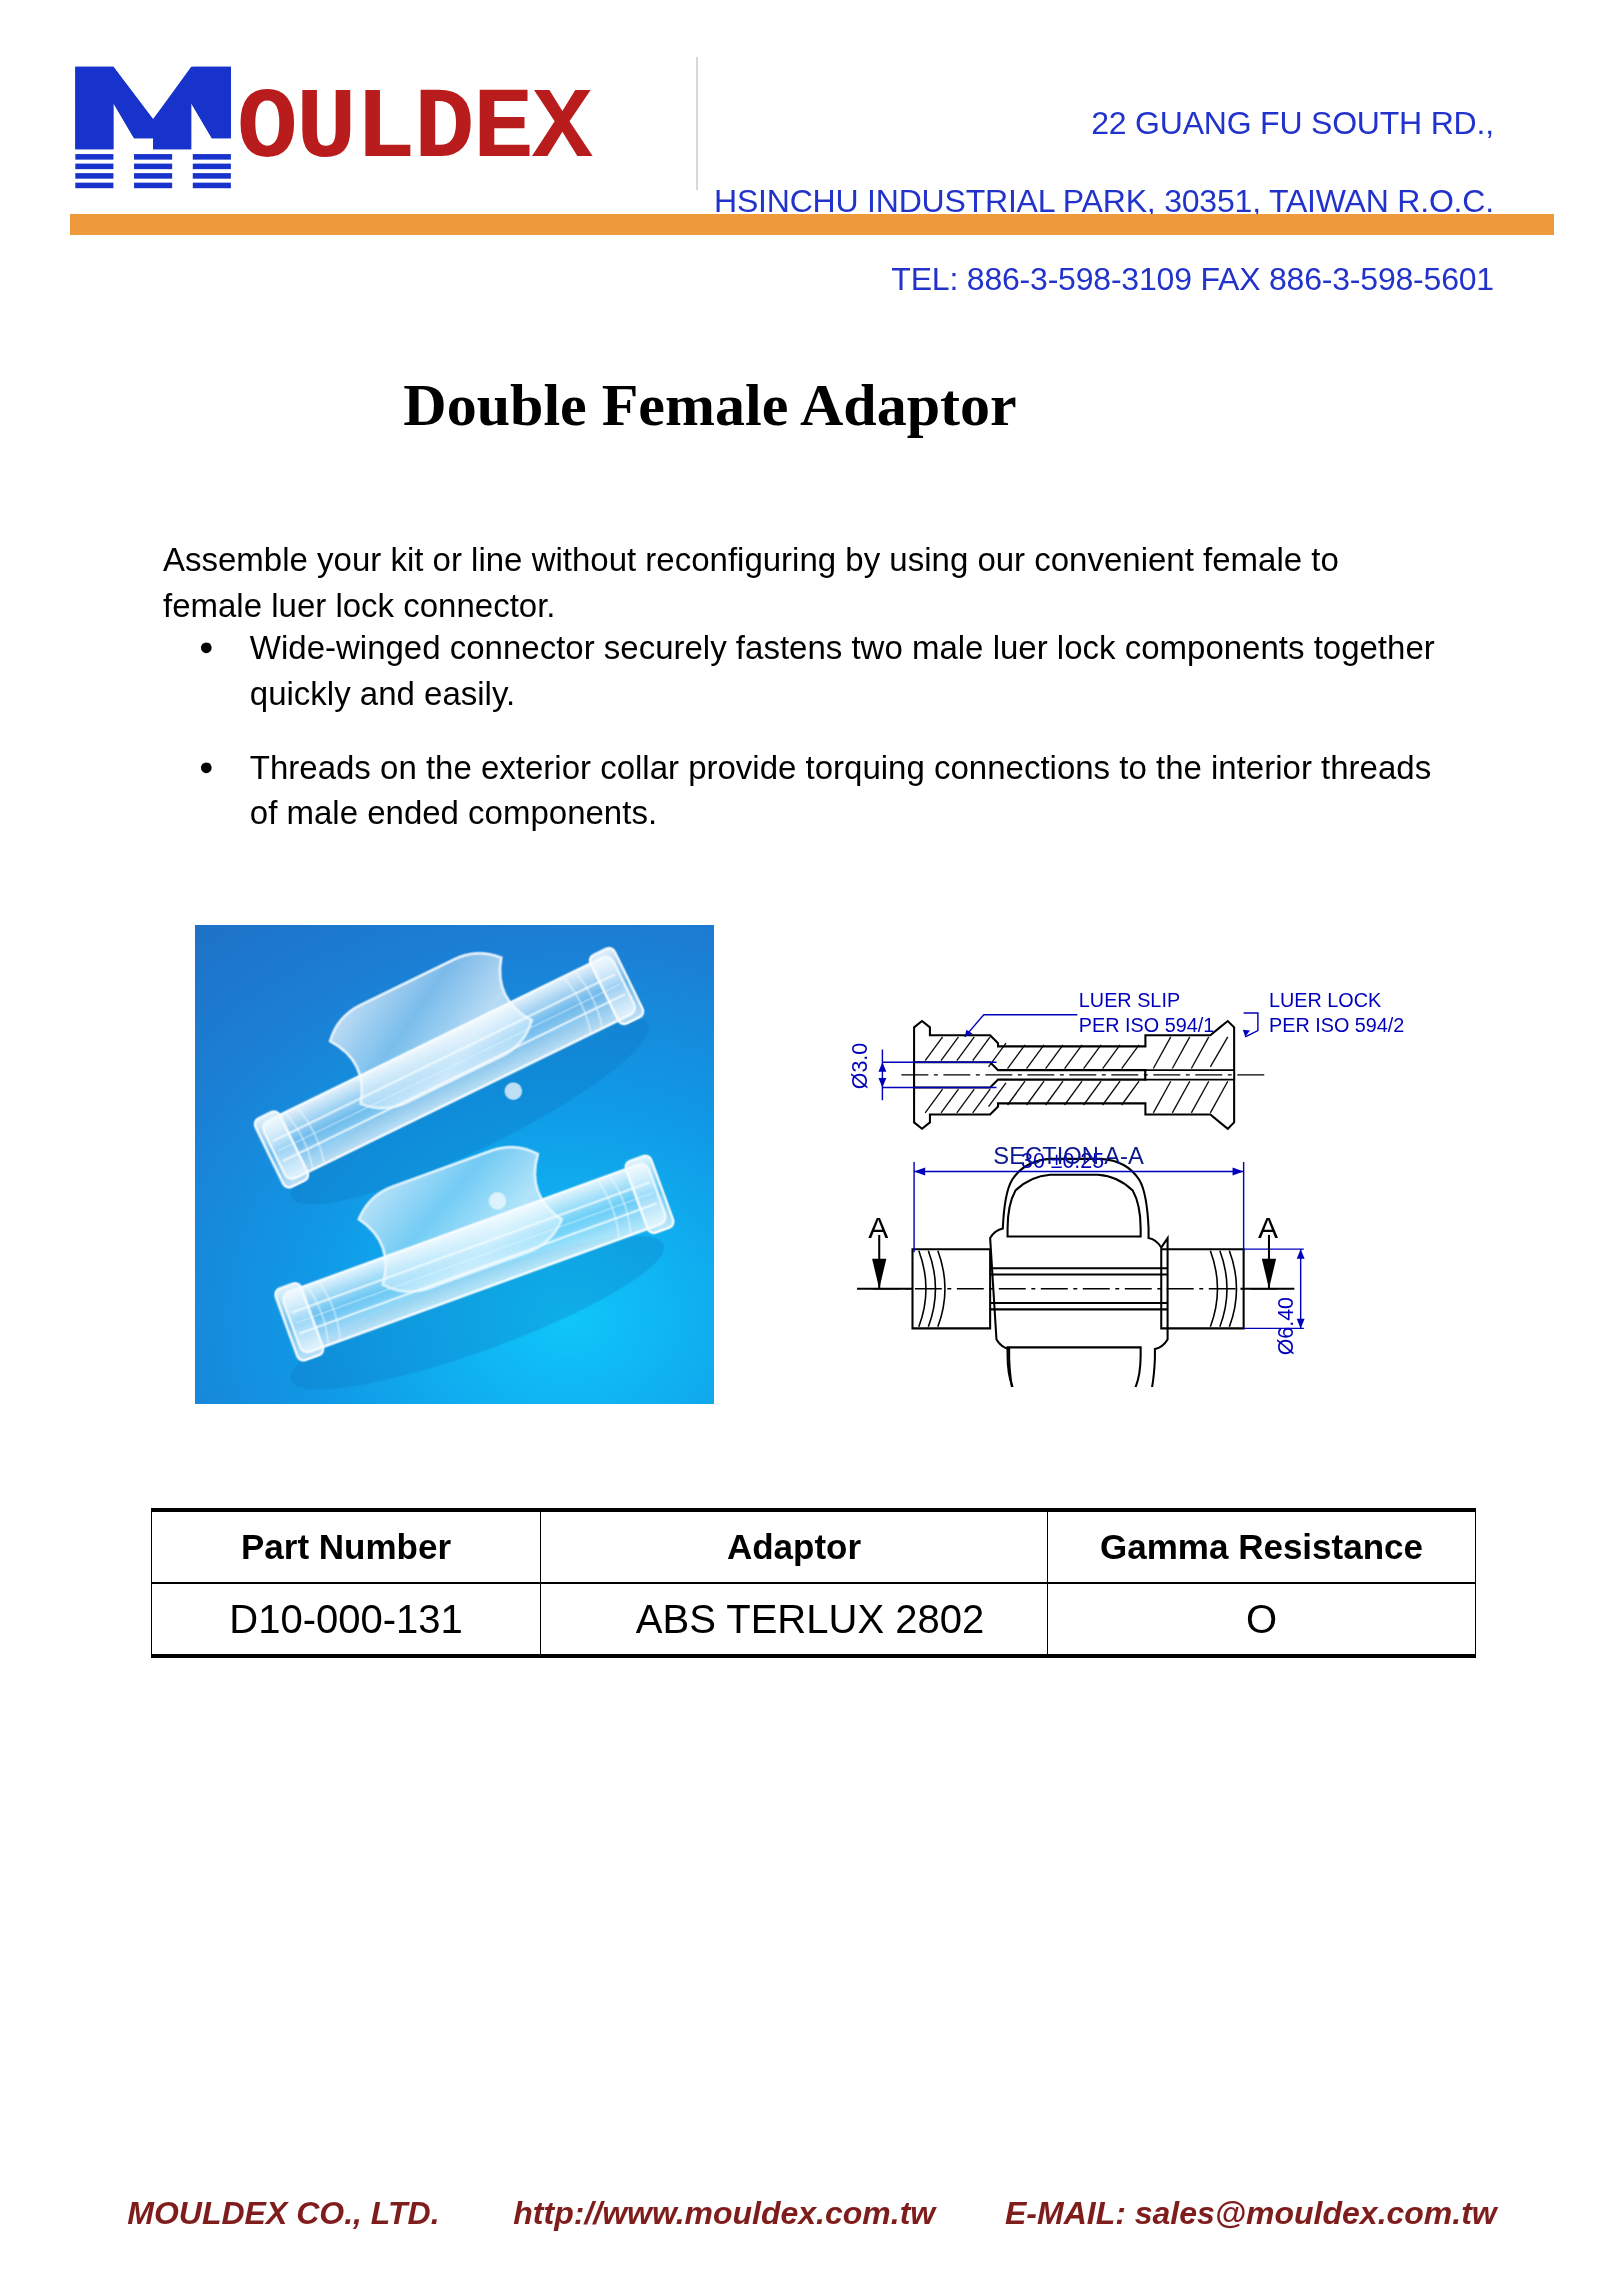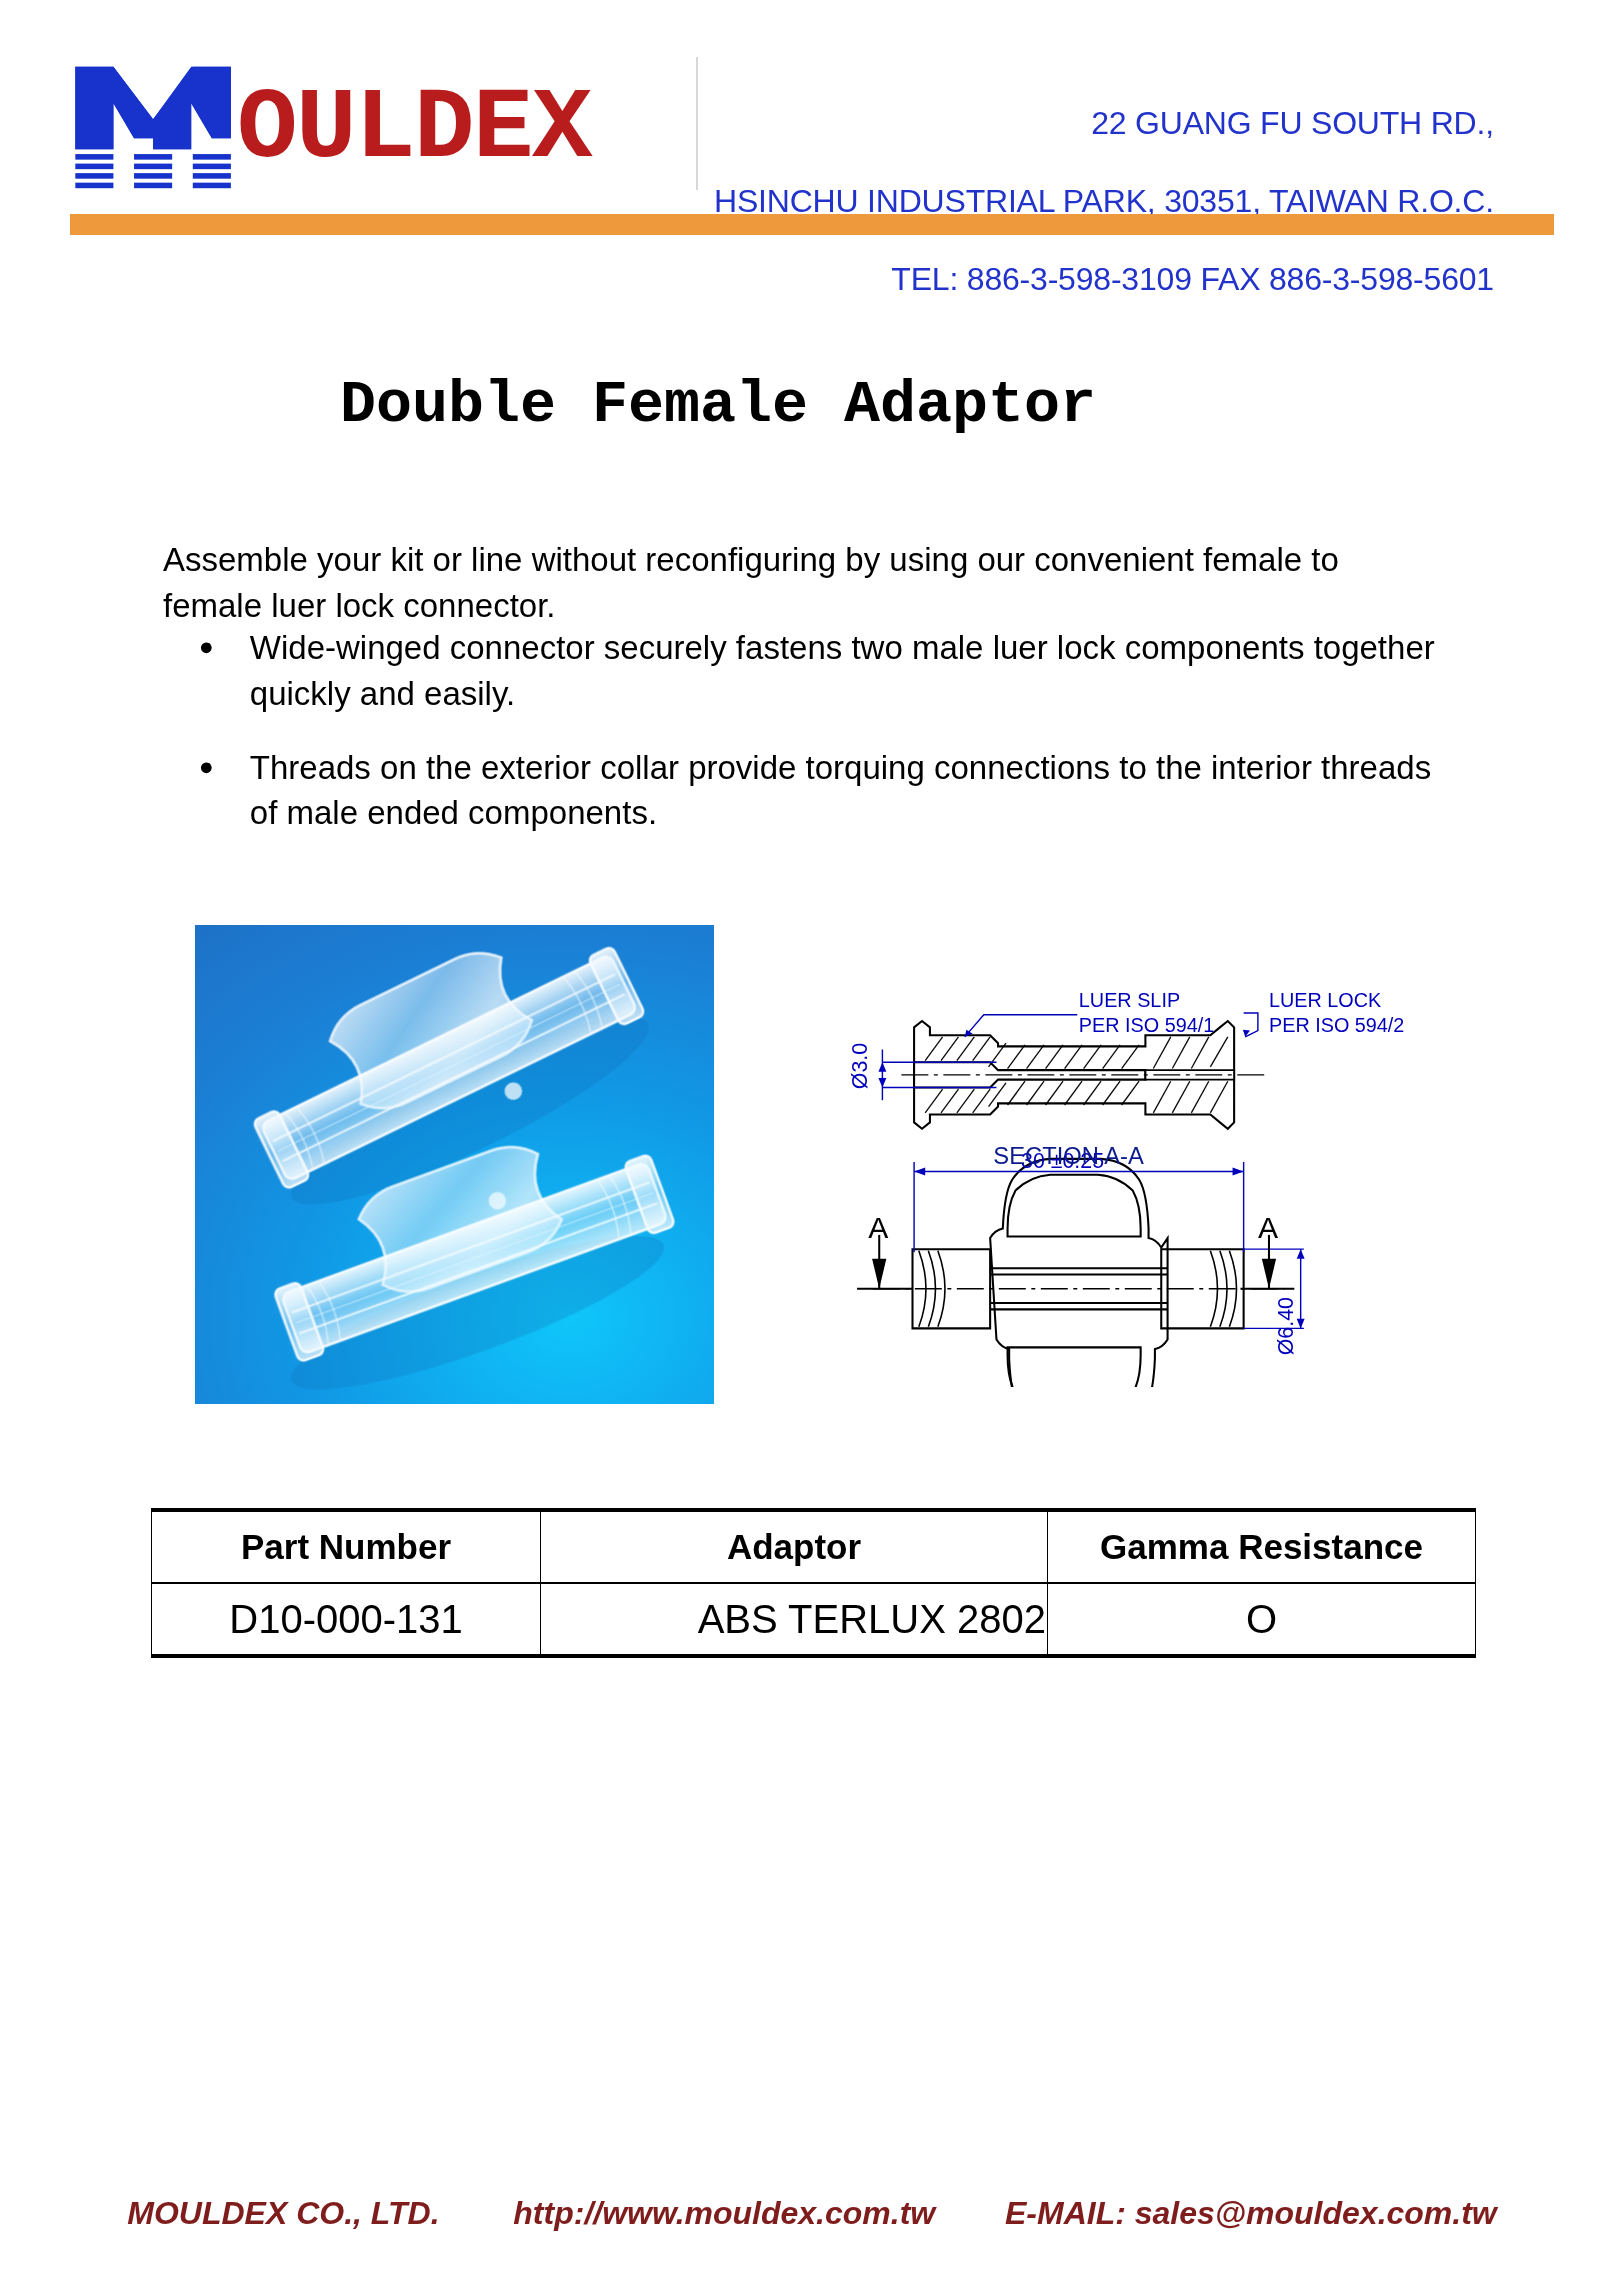--- a/index.html
+++ b/index.html
@@ -61,25 +61,25 @@
     left: 70px;
     top: 214px;
     width: 1484px;
     height: 20.6px;
     background: #EE9A3C;
   }
 
   
   #page-title {
     position: absolute;
-    left: 8px;
+    left: 0;
     top: 331px;
     width: 1420px;
     text-align: center;
-    font-family: Liberation Mono, monospace;
+    font-family: Liberation Serif, serif;
     font-weight: bold;
     font-size: 60px;
     letter-spacing: 0px;
   }
 
   
   #intro {
     position: absolute;
     left: 163px;
     top: 504px;
@@ -158,21 +158,21 @@
     font-size: 35px;
     text-align: center;
   }
   #spec-table tbody td {
     height: 68px;
     border-bottom: 3.2px solid #000;
     font-size: 40px;
   }
   #spec-table tbody tr:last-child td { border-bottom: 4px solid #000; }
   .cell-center { text-align: center; }
-  .cell-left { text-align: right; padding-left: 33px; }
+  .cell-left { text-align: center; padding-left: 33px; }
   .cell-gamma { text-align: center; font-size: 35px; }
 
   
   #footer {
     position: absolute;
     left: 0;
     top: 2195px;
     width: 1624px;
     text-align: center;
     color: #7f1d1d;

